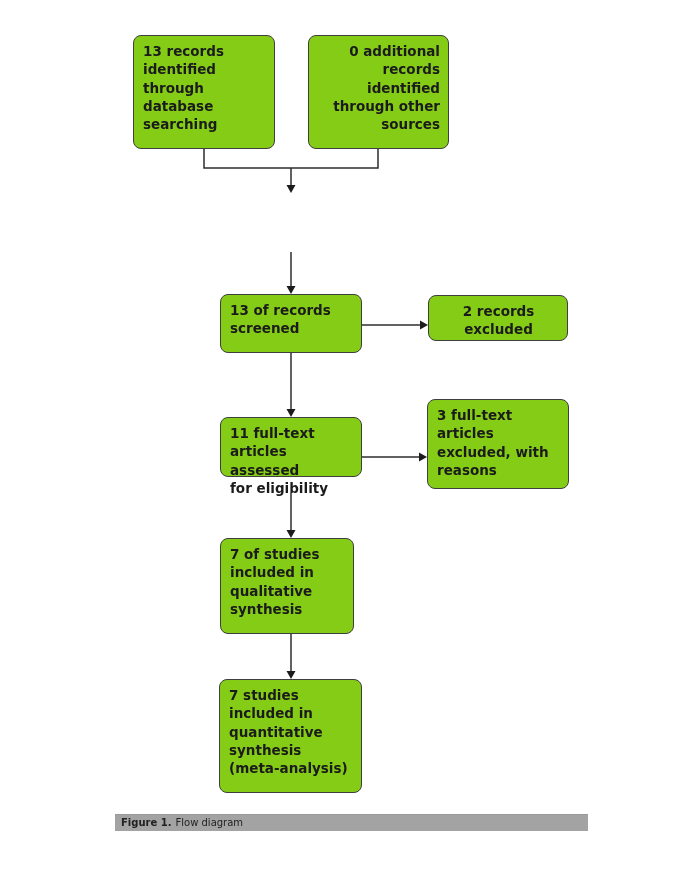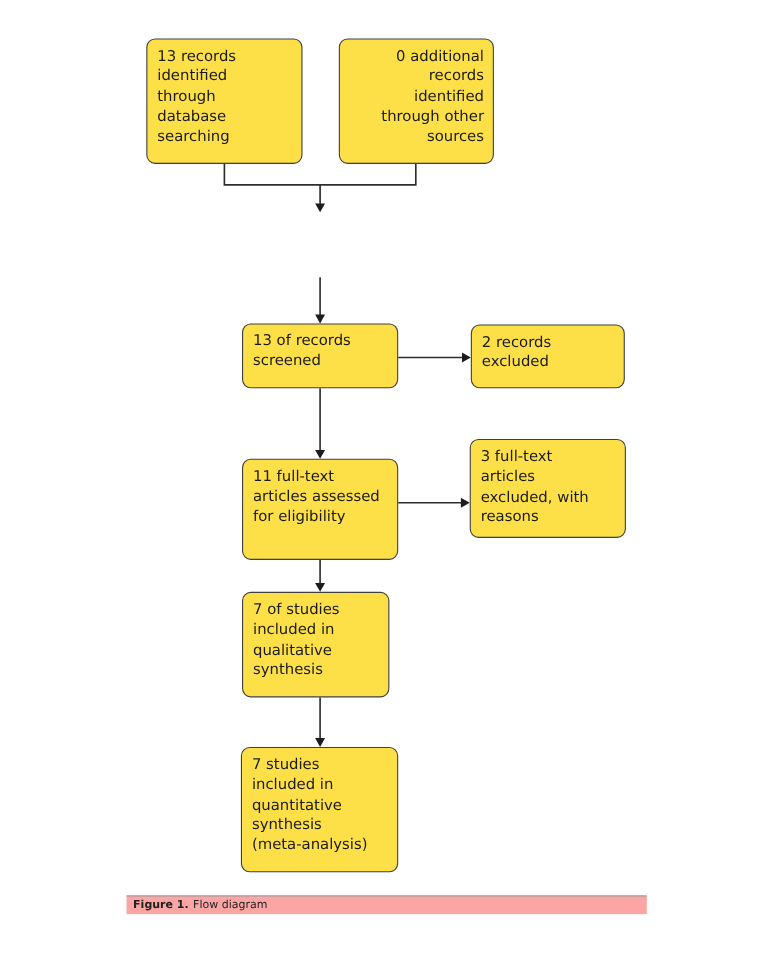--- a/index.html
+++ b/index.html
@@ -18,46 +18,46 @@
   }
   svg.connectors path, svg.connectors line {
     stroke: #2e2e2e;
     stroke-width: 1.5;
     fill: none;
   }
   svg.connectors polygon { fill: #1c1c1c; stroke: none; }
   .box {
     position: absolute;
     box-sizing: border-box;
-    background: #fde047;
+    background: #84cc16;
     border: 1.6px solid #3f3f3f;
     border-radius: 8px;
     padding: 6px 8px 4px 9px;
     font-size: 13.5px;
     line-height: 18.3px;
     color: #1b1b1b;
     white-space: pre-line;
-    font-weight: 400;
+    font-weight: 700;
   }
   
   #box-identified-db      { left: 133px; top: 35px;  width: 142px; height: 114px; }
   #box-identified-other   { left: 308px; top: 35px;  width: 141px; height: 114px; text-align: right; }
   #box-duplicates         { left: 178px; top: 192px; width: 227px; height: 60px;  }
   #box-screened           { left: 220px; top: 294px; width: 142px; height: 59px;  }
-  #box-excluded           { left: 428px; top: 295px; width: 140px; height: 58px;  }
-  #box-fulltext           { left: 220px; top: 417px; width: 142px; height: 92px;  }
+  #box-excluded           { left: 428px; top: 295px; width: 140px; height: 46px; text-align: center;  }
+  #box-fulltext           { left: 220px; top: 417px; width: 142px; height: 60px;  }
   #box-fulltext-excluded  { left: 427px; top: 399px; width: 142px; height: 90px;  }
   #box-qualitative        { left: 220px; top: 538px; width: 134px; height: 96px;  }
   #box-quantitative       { left: 219px; top: 679px; width: 143px; height: 114px; }
   .caption {
     position: absolute;
     left: 115px; top: 814px;
     width: 473px; height: 17px;
     box-sizing: border-box;
-    background: #fca5a5;
+    background: #a3a3a3;
     border-top: 1px solid #9a9a9a;
     font-size: 10px;
     line-height: 16px;
     color: #222222;
     padding-left: 6px;
   }
   .caption .cap-label { font-weight: bold; }
   .caption .cap-text  { margin-left: 4px; }
 </style>
 </head>

